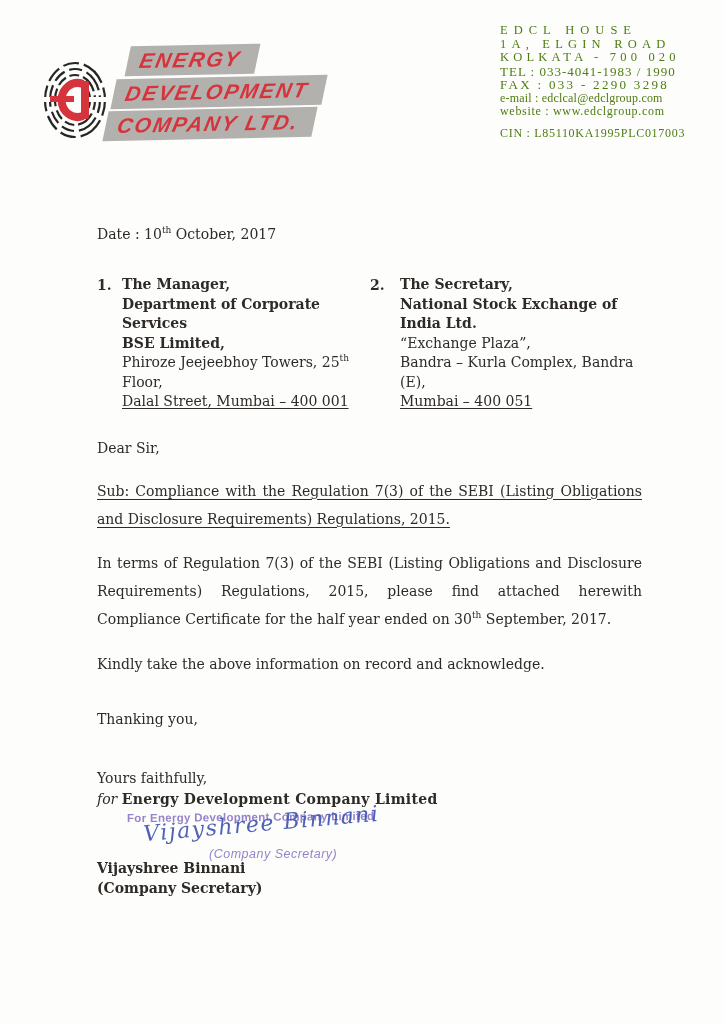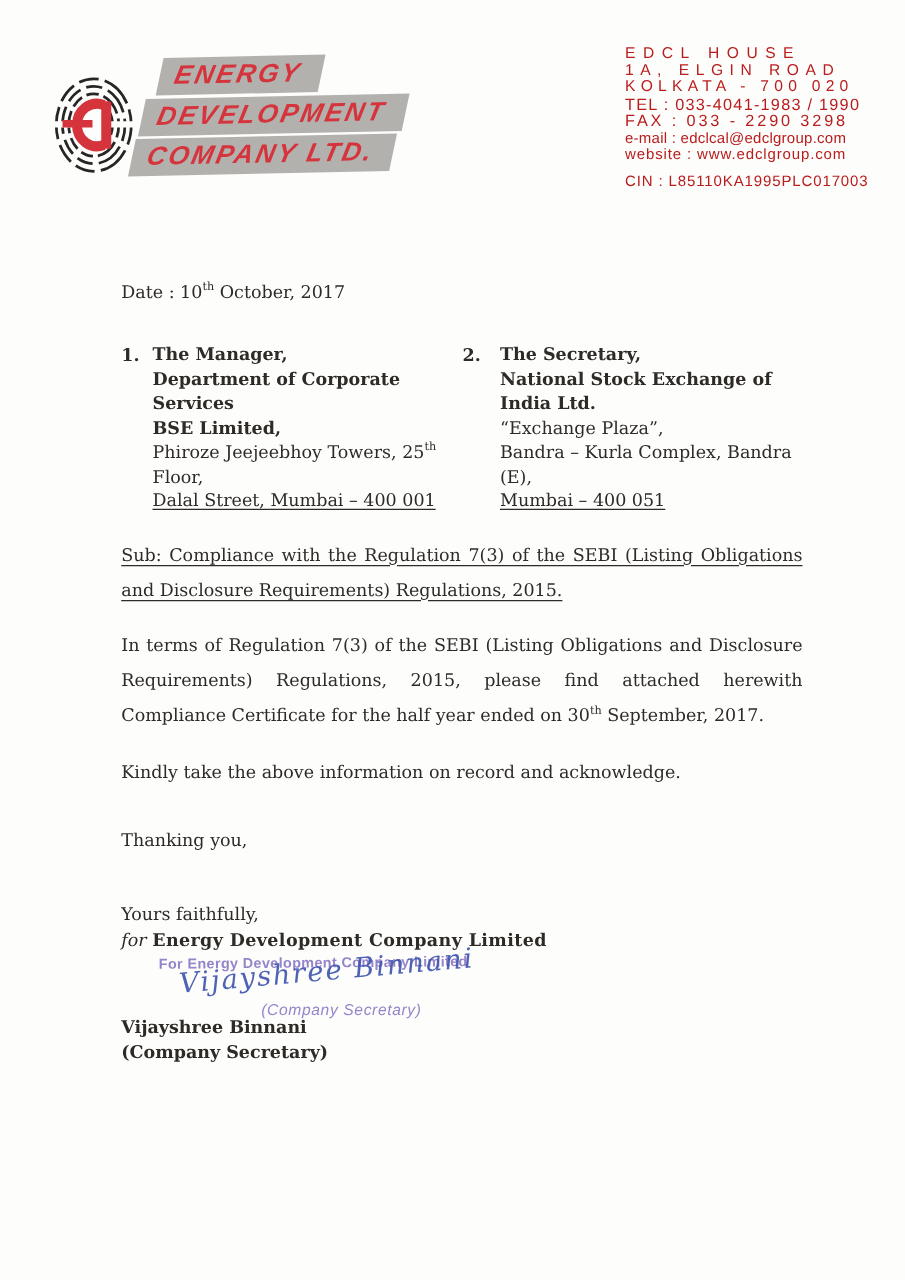--- a/index.html
+++ b/index.html
@@ -29,23 +29,23 @@
     padding:4px 16px 5px 12px;
     transform:skewX(-13deg) rotate(-1.2deg);
     white-space:nowrap;
   }
   .banner-row { height:32px; }
   .banner-row.r1 { margin-left:22px; }
   .banner-row.r2 { margin-left:8px; }
   .banner-row.r3 { margin-left:0px; }
 
   .head-office {
-    position:absolute; left:500px; top:36px;
-    font-family:Liberation Sans, sans-serif;
-    color:#b91c1c;
+    position:absolute; left:500px; top:24px;
+    font-family:Liberation Serif, serif;
+    color:#4d7c0f;
     font-size:12.5px; line-height:13.5px;
     white-space:nowrap;
   }
   .ho-l1 { letter-spacing:6px; }
   .ho-l2 { letter-spacing:5.2px; }
   .ho-l3 { letter-spacing:4.2px; }
   .ho-tel { letter-spacing:1px; font-size:13px; }
   .ho-fax { letter-spacing:2.3px; font-size:13px; }
   .ho-email { font-size:12px; letter-spacing:0.2px; }
   .ho-web { font-size:12px; letter-spacing:0.7px; }
@@ -185,20 +185,21 @@
         <div class="rec-lines">
           <div class="rec-bold">The Secretary,</div>
           <div class="rec-bold">National Stock Exchange of India Ltd.</div>
           <div>“Exchange Plaza”,</div>
           <div>Bandra – Kurla Complex, Bandra (E),</div>
           <div class="rec-underline">Mumbai – 400 051</div>
         </div>
       </div>
     </div>
 
+    <div class="salutation">Dear Sir,</div>
 
     <div class="subject">Sub: Compliance with the Regulation 7(3) of the SEBI (Listing Obligations and Disclosure Requirements) Regulations, 2015.</div>
 
     <div class="para"><span>In terms of Regulation 7(3) of the SEBI (Listing Obligations and Disclosure Requirements) Regulations, 2015, please find attached herewith Compliance Certificate for the half year ended on 30</span><sup>th</sup><span> September, 2017.</span></div>
 
     <div class="para para2">Kindly take the above information on record and acknowledge.</div>
 
     <div class="thanking">Thanking you,</div>
 
     <div class="closing-block">

